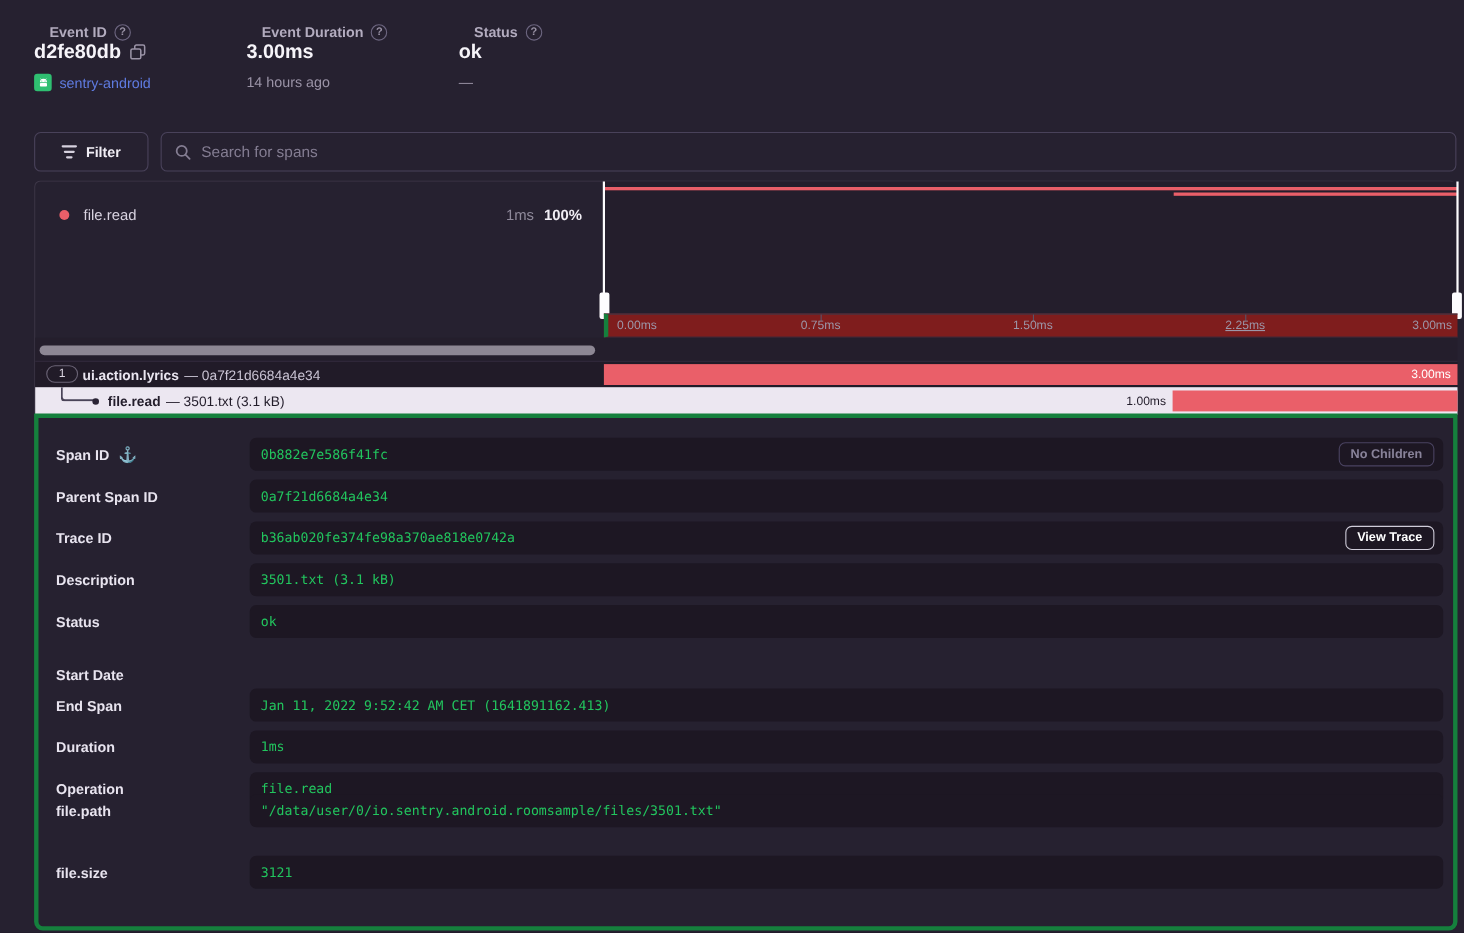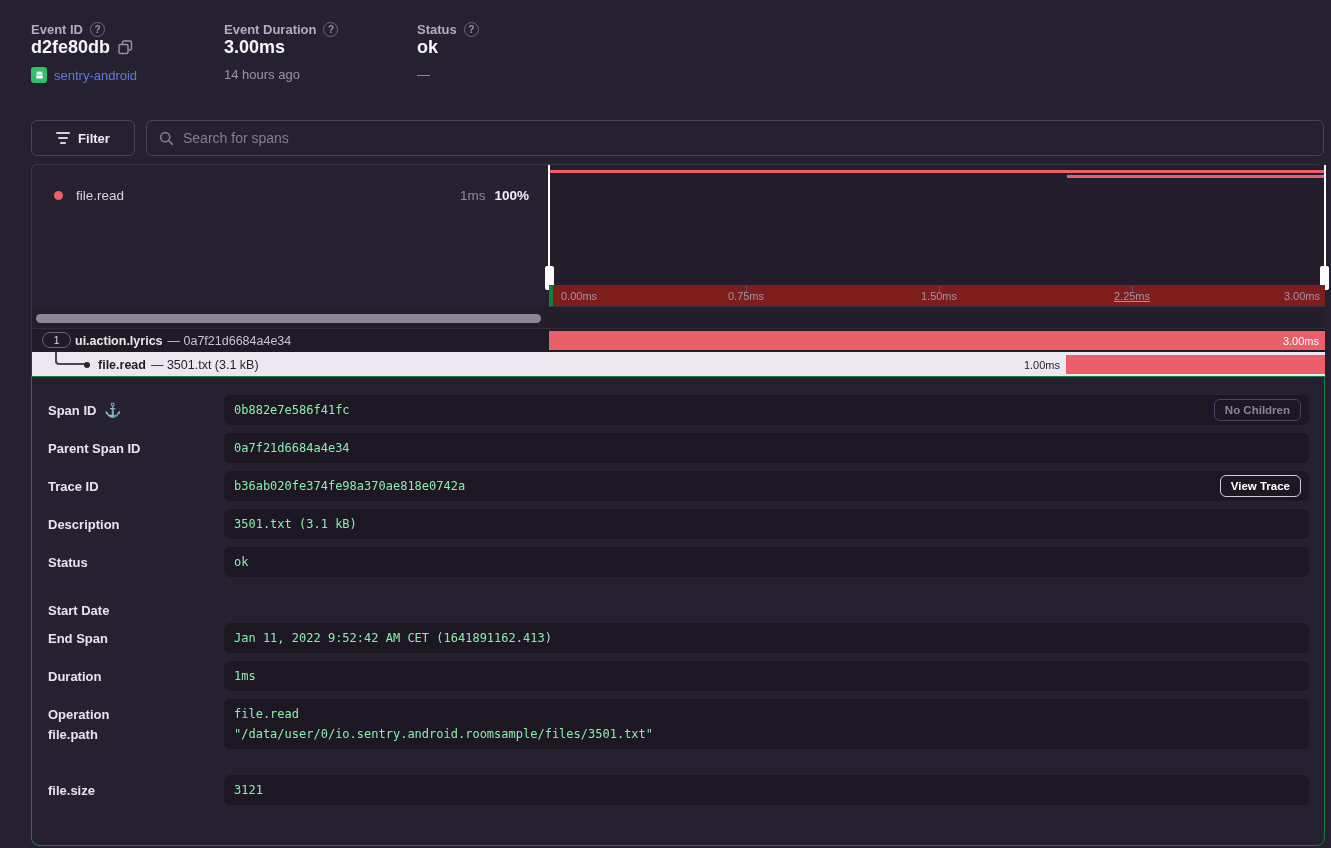--- a/index.html
+++ b/index.html
@@ -3,21 +3,21 @@
 <meta charset="utf-8">
 <style>
   * { margin:0; padding:0; box-sizing:border-box; }
   html,body { background:#1f1926; }
   .page {
     position:relative; width:1331px; height:848px; overflow:hidden;
     background:#262130; font-family:"Liberation Sans", sans-serif; color:#f3f1f6;
   }
   
   .meta-col { position:absolute; top:22px; }
-  .meta-label { display:flex; align-items:center; gap:7px; font-size:13px; font-weight:bold; color:#b3acbf; }
+  .meta-label { display:flex; align-items:center; gap:7px; font-size:13px; font-weight:bold; color:#b3acbf;margin-left:14px; }
   .help-icon {
     width:15px; height:15px; border:1px solid #6d6680; border-radius:50%;
     font-size:10px; color:#9a93a6; display:inline-flex; align-items:center; justify-content:center; font-weight:bold;
   }
   .meta-value { font-size:18px; font-weight:600; color:#f6f4f9; display:flex; align-items:center; gap:8px; }
   .meta-sub { margin-top:9px; font-size:13px; color:#9a93a6; }
   .project-link { display:flex; align-items:center; gap:7px; margin-top:9px; }
   .project-link a { color:#5f7be0; font-size:13px; text-decoration:none; }
   .android-badge { width:16px; height:16px; border-radius:3px; background:#2fbf71; display:inline-flex; align-items:center; justify-content:center; }
   
@@ -76,30 +76,30 @@
   .tree-dot { position:absolute; left:52px; top:10px; width:6px; height:6px; border-radius:50%; background:#2a2435; }
   .span-row.light .span-title { left:66px; }
   .span-bar { position:absolute; top:2px; height:19px; background:#ea5f69; display:flex; align-items:center; justify-content:flex-end; padding-right:6px; cursor:pointer; }
   .span-bar .bar-label { font-size:11px; color:#fff; }
   .bar-full { left:517px; width:776px; }
   .bar-third { left:1034px; width:259px; top:3px; }
   .bar-prelabel { position:absolute; top:0; height:100%; right:265px; display:flex; align-items:center; font-size:11px; color:#231d2b; }
   
   .details-panel {
     position:absolute; left:31px; top:376px; width:1294px; height:470px;
-    border:1px solid #15803d; border-radius:0 0 8px 8px; background:#262130;
+    border:4px solid #15803d; border-radius:0 0 8px 8px; background:#262130;
   }
   .drow { position:absolute; left:0; width:100%; height:30px; }
   .dlabel { position:absolute; left:16px; top:0; height:30px; display:flex; align-items:center; gap:8px; font-size:13px; font-weight:bold; color:#e8e4ef; }
   .anchor-icon { color:#8f8a9b; font-size:14px; cursor:pointer; }
   .dcell {
     position:absolute; left:192px; top:0; width:1085px; height:30px; background:#1d1723; border-radius:6px;
     display:flex; align-items:center; padding:0 10px;
   }
-  .mono { font-family:"DejaVu Sans Mono", monospace; font-size:12px; color:#86efac; white-space:pre; }
+  .mono { font-family:"DejaVu Sans Mono", monospace; font-size:12px; color:#22c55e; white-space:pre; }
   .cell-btn {
     position:absolute; right:8px; top:4px; height:22px; padding:0 10px; border-radius:6px; background:transparent;
     font-size:11.5px; font-weight:bold; cursor:pointer; font-family:"Liberation Sans", sans-serif;
   }
   .cell-btn.dim { color:#89839a; border:1px solid #4a4361; }
   .cell-btn.bright { color:#ffffff; border:1px solid #cfccd9; }
   svg { display:block; }
 </style>
 </head>
 <body>

